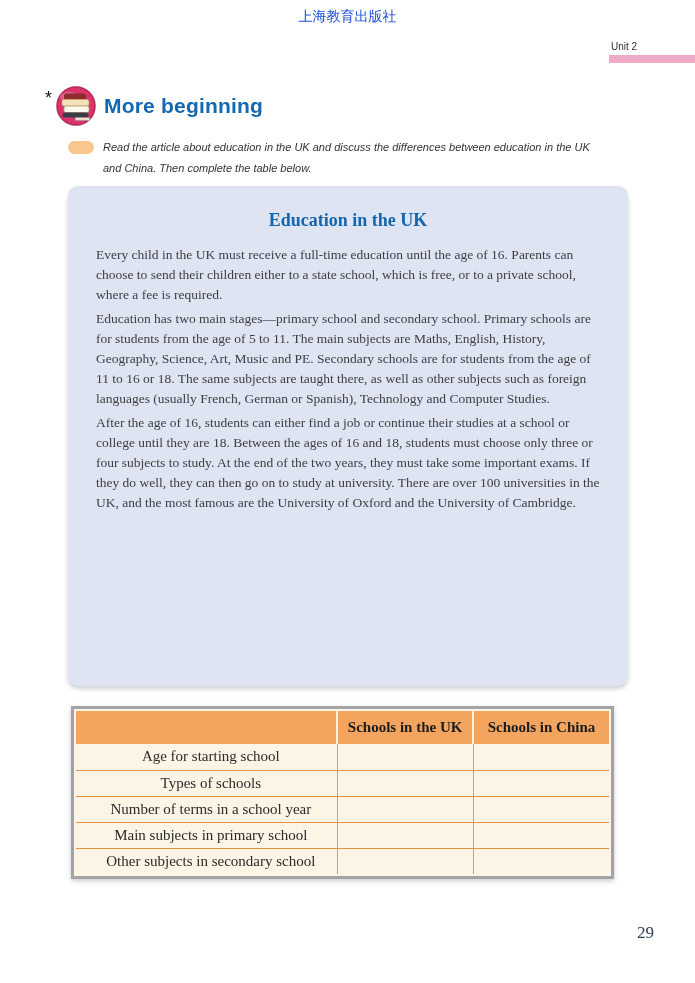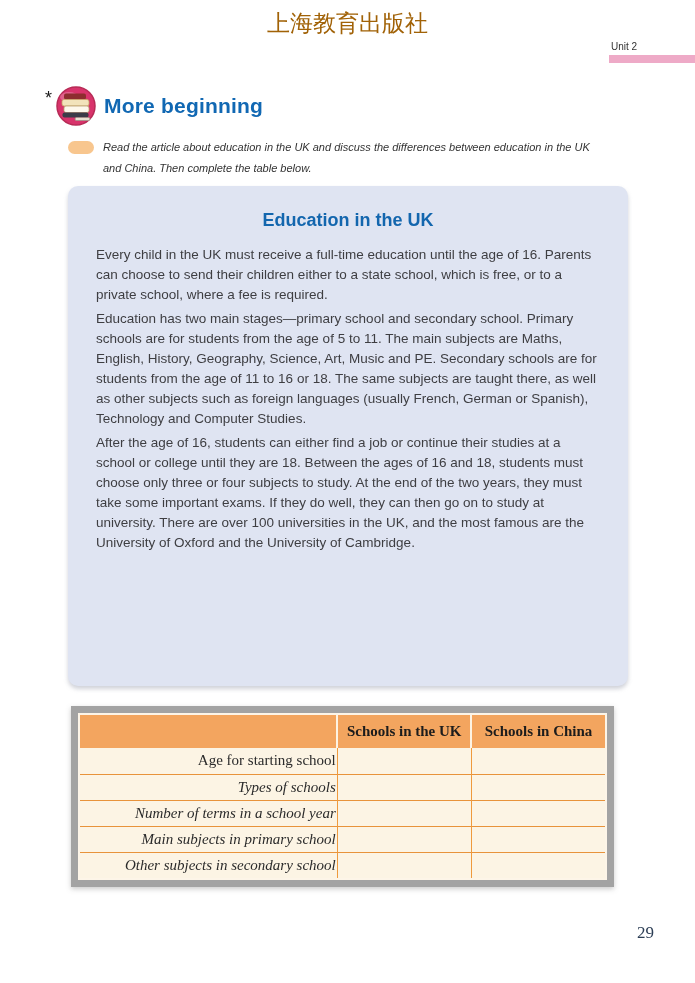--- a/index.html
+++ b/index.html
@@ -9,21 +9,21 @@
     background:#ffffff;
     font-family:"Liberation Sans", sans-serif;
     overflow:hidden;
   }
 
   
   .publisher {
     position:absolute; top:8px; left:0; width:100%;
     text-align:center;
     font-family:"Liberation Serif", "DejaVu Serif", serif;
-    font-size:23px; color:#a16207;
+    font-size:14px; color:#1d4ed8;
   }
 
   
   .unit-block { position:absolute; top:41px; right:0; width:86px; }
   .unit-label { font-size:10px; color:#333; padding-left:2px; }
   .unit-bar { margin-top:3px; height:8px; width:86px; background:#eeaac7; }
 
   
   .heading { position:absolute; top:86px; left:45px; display:flex; align-items:center; }
   .asterisk { font-size:18px; color:#1a1a1a; align-self:flex-start; margin:2px 3px 0 0; }
@@ -39,47 +39,48 @@
   .instruction-text {
     margin-left:9px; font-style:italic; font-size:11px; line-height:21px; color:#333;
   }
 
   
   .article-box {
     position:absolute; top:186px; left:68px; width:560px; height:500px;
     background:#dfe4f2; border-radius:10px;
     padding:20px 28px 0 28px;
     box-shadow:0 3px 4px rgba(150,155,170,0.45);
+    font-family:Liberation Serif, serif;
   }
   .article-title {
     text-align:center; color:#1366ae; font-size:18px; font-weight:bold;
     margin:4px 0 14px 0;
   }
   .article-box p {
     font-size:13.5px; line-height:20px; color:#3e3e42; margin:0 0 4px 0;
   }
 
   
   .table-card {
     position:absolute; top:706px; left:71px; width:543px;
-    background:#fdf5e8; border:7px solid #a3a3a3; padding:2px;
+    background:#fdf5e8; border:3px solid #a3a3a3; padding:2px;
     box-shadow:0 2px 5px rgba(140,140,140,0.45);
   }
   table { width:100%; border-collapse:collapse; table-layout:fixed; }
   thead th {
     background:#f3a55f; height:33px;
     font-family:"Liberation Serif", "DejaVu Serif", serif;
     font-size:15px; font-weight:bold; color:#1c1c1c; text-align:center;
   }
   thead th + th { border-left:2px solid #fdf3e3; }
   tbody td { background:#fcf4e4; height:26px; }
-  tbody tr + tr td { border-top:1.5px solid #e8933b;font-style:italic; }
+  tbody tr + tr td { border-top:1.5px solid #e8933b; }
   td.label {
     font-family:"Liberation Serif", "DejaVu Serif", serif;
-    font-size:15px; color:#2b2b2b; padding-left:10px; text-align:right;
+    font-size:15px; color:#2b2b2b; padding-left:10px; text-align:center;
   }
   td.blank { border-left:1.5px solid #ef9a3d; }
 
   
   .page-num {
     position:absolute; top:923px; right:41px;
     font-family:"Liberation Serif", "DejaVu Serif", serif;
     font-size:17px; color:#2c3e55;
   }
 </style>

